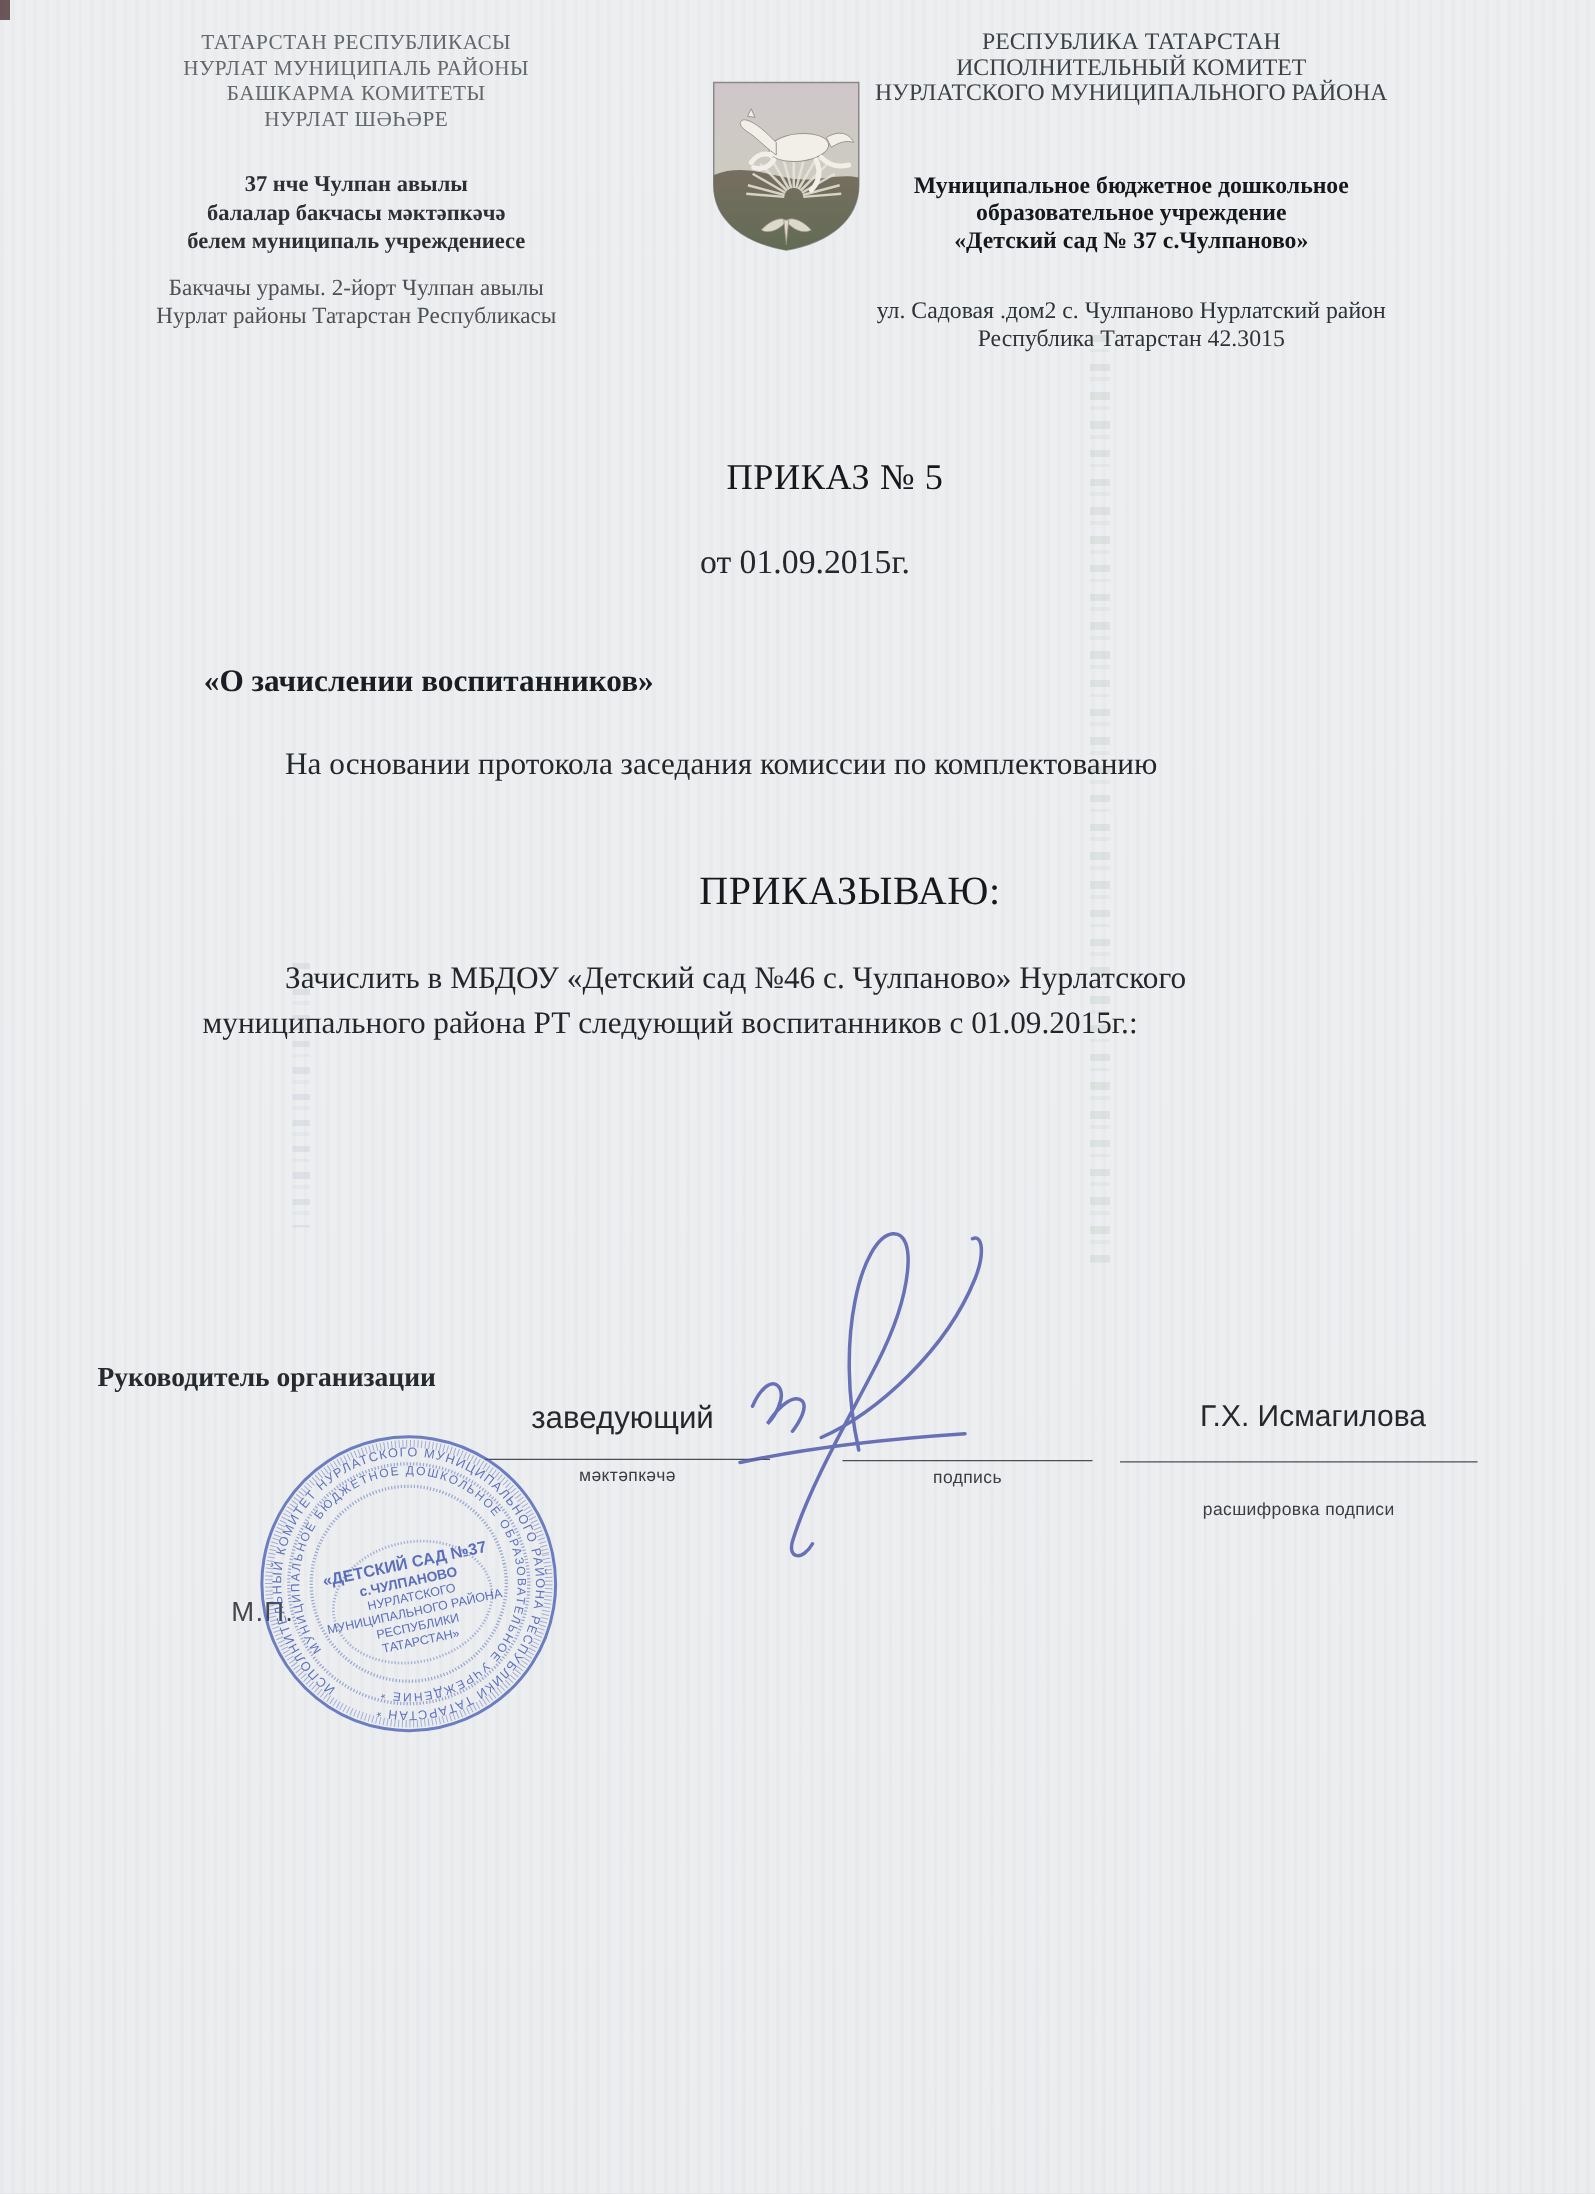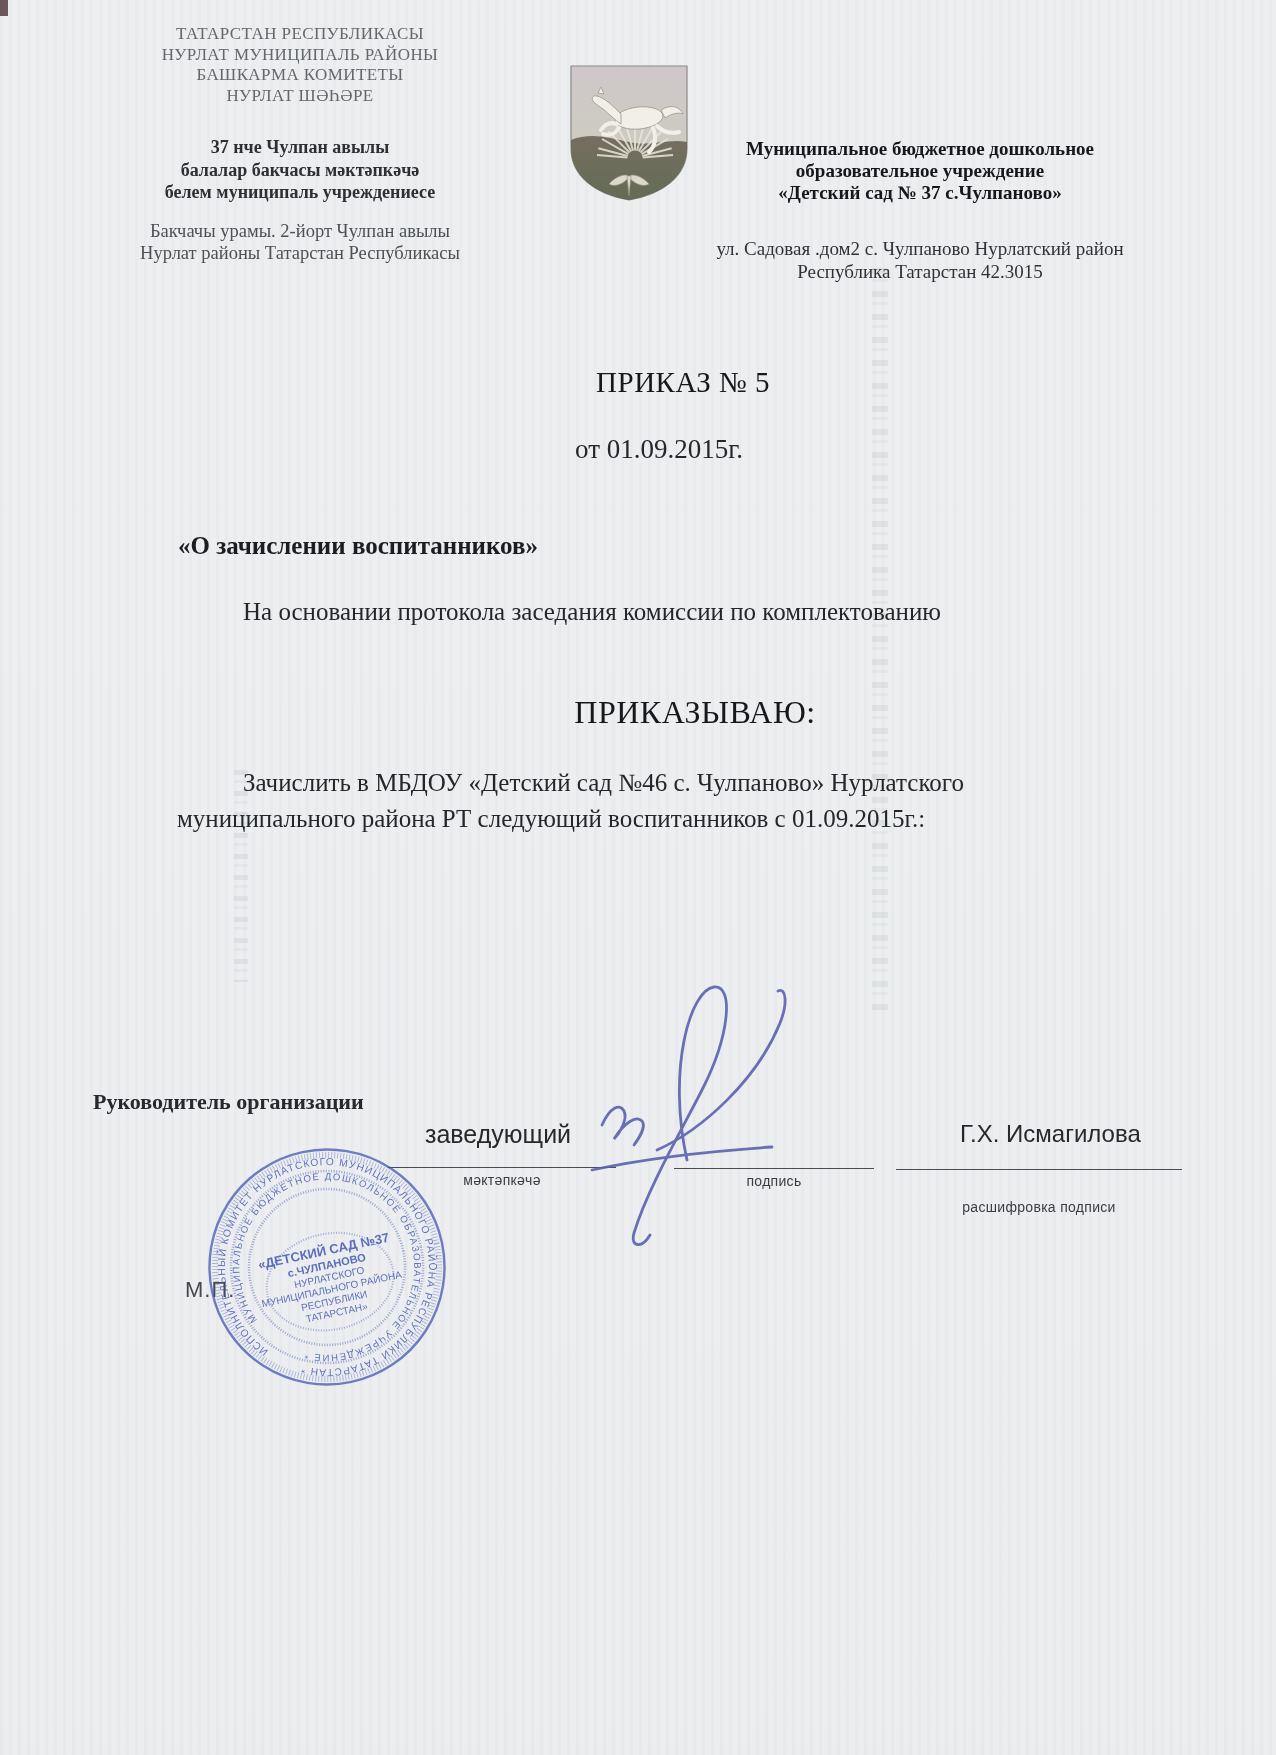--- a/index.html
+++ b/index.html
@@ -9,21 +9,21 @@
     margin:0 auto;
     overflow:hidden;
     background:
       repeating-linear-gradient(90deg, rgba(195,202,208,.10) 0 3px, rgba(0,0,0,0) 3px 9px),
       linear-gradient(180deg,#edeef0 0%,#eceef0 55%,#ebedef 100%);
     font-family:"Liberation Serif","DejaVu Serif",serif;
     color:#1e2125;
   }
   .abs{position:absolute;}
   .ctr{text-align:center;}
-  .serif{font-family:"Liberation Serif","DejaVu Serif",serif;margin-left:15px;}
+  .serif{font-family:"Liberation Serif","DejaVu Serif",serif;}
   .sans{font-family:"Liberation Sans","DejaVu Sans",sans-serif;}
 
   
   .hdr-left-gov{left:70px;top:24px;width:430px;font-size:17px;line-height:20.5px;color:#63686d;letter-spacing:.4px;}
   .hdr-left-org{left:70px;top:136px;width:430px;font-size:18px;line-height:22.5px;font-weight:bold;color:#2c3034;}
   .hdr-left-addr{left:70px;top:220px;width:430px;font-size:18.5px;line-height:22px;color:#4c5155;}
   .hdr-right-gov{left:660px;top:24px;width:490px;font-size:19px;line-height:20.5px;color:#3c4247;}
   .hdr-right-org{left:660px;top:138px;width:490px;font-size:19px;line-height:22px;font-weight:bold;color:#14181c;}
   .hdr-right-addr{left:660px;top:238px;width:490px;font-size:19px;line-height:22.5px;color:#2e3338;}
 
@@ -131,20 +131,25 @@
         <path d="M88,66 C92,76 90,84 84,90"></path>
       </g>
       <g fill="#ddd8cc" stroke="#94907f" stroke-width=".6">
         <path d="M44,122 C52,113 62,111 64,115 C60,121 50,126 44,122 Z"></path>
         <path d="M84,122 C76,113 66,111 64,115 C68,121 78,126 84,122 Z"></path>
         <path d="M62,114 L64,134 L66,114 Z"></path>
       </g>
     </svg>
   </div>
 
+  <div class="abs ctr hdr-right-gov serif">
+    <div>РЕСПУБЛИКА  ТАТАРСТАН</div>
+    <div>ИСПОЛНИТЕЛЬНЫЙ КОМИТЕТ</div>
+    <div>НУРЛАТСКОГО МУНИЦИПАЛЬНОГО РАЙОНА</div>
+  </div>
   <div class="abs ctr hdr-right-org serif">
     <div>Муниципальное бюджетное дошкольное</div>
     <div>образовательное учреждение</div>
     <div>«Детский сад № 37 с.Чулпаново»</div>
   </div>
   <div class="abs ctr hdr-right-addr serif">
     <div>ул. Садовая .дом2 с. Чулпаново Нурлатский район</div>
     <div>Республика Татарстан 42.3015</div>
   </div>
 

